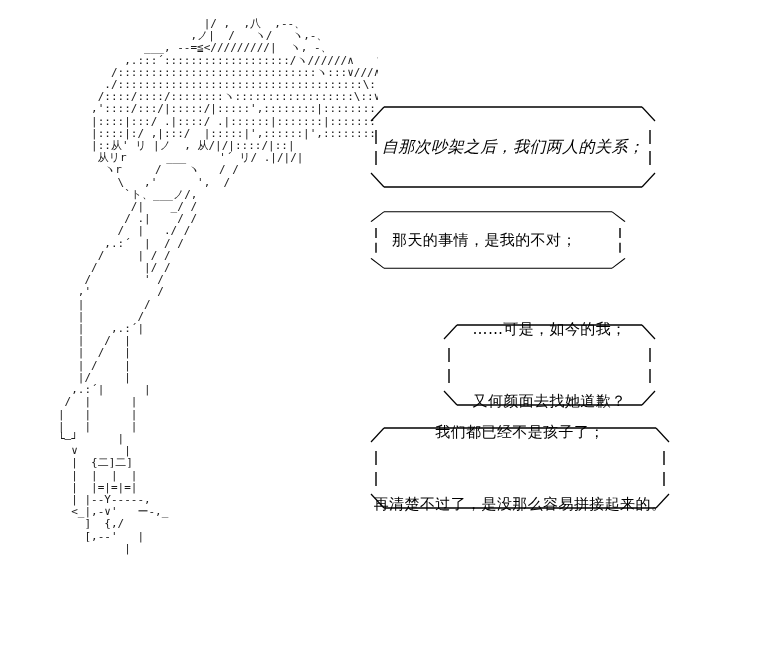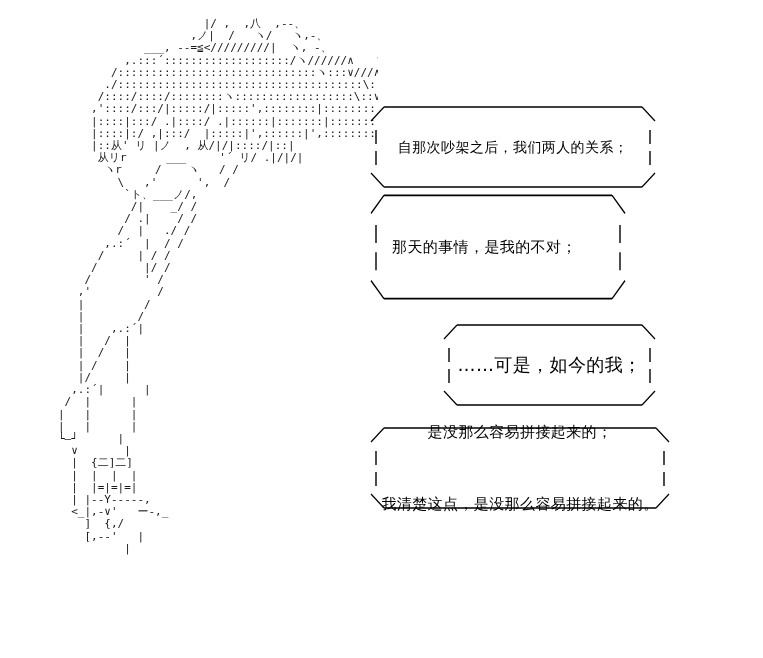--- a/index.html
+++ b/index.html
@@ -65,27 +65,27 @@
     color: #000000;
     white-space: pre;
     letter-spacing: 0.4px;
   }
   .bubble-text .line {
     display: block;
   }
 
   
   #bubble-1 { left: 370px; top: 106px; width: 286px; height: 82px; }
-  #bubble-2 { left: 370px; top: 194px; width: 256px; height: 106px; }
+  #bubble-2 { left: 370px; top: 211px; width: 256px; height: 58px; }
   #bubble-3 { left: 443px; top: 324px; width: 213px; height: 82px; }
   #bubble-4 { left: 370px; top: 427px; width: 300px; height: 82px; }
 
-  #bubble-1 .bubble-text { font-size: 14px; }
+  #bubble-1 .bubble-text { font-size: 16px; font-style: italic; }
   #bubble-2 .bubble-text { font-size: 15px; text-align: left; padding-left: 22px; }
-  #bubble-3 .bubble-text { font-size: 18px; }
+  #bubble-3 .bubble-text { font-size: 15px; }
   #bubble-4 .bubble-text { font-size: 15px; }
 </style>
 </head>
 <body>
 
 <div id="ascii-figure">                      |/ ,  ,八  ,--、
                     ,ノ|  /   ヽ/   ヽ,-、
              ___, -‐=≦&lt;/////////|  ヽ, -、
           ,.:::´:::::::::::::::::::/ヽ//////∧   ヽ\ \
         /::::::::::::::::::::::::::::::ヽ:::∨///∧    ヽ  ヽ
@@ -179,35 +179,36 @@
       <line x1="212" y1="15" x2="199" y2="1" stroke="#000" stroke-width="1.2"></line>
       <line x1="212" y1="67" x2="199" y2="81" stroke="#000" stroke-width="1.2"></line>
       <line x1="6" y1="24" x2="6" y2="38" stroke="#000" stroke-width="1.4"></line>
       <line x1="6" y1="45" x2="6" y2="59" stroke="#000" stroke-width="1.4"></line>
       <line x1="207" y1="24" x2="207" y2="38" stroke="#000" stroke-width="1.4"></line>
       <line x1="207" y1="45" x2="207" y2="59" stroke="#000" stroke-width="1.4"></line>
     </svg>
   </div>
   <div class="bubble-text">
     <span class="line">……可是，如今的我；</span>
+    <span class="line">又何颜面去找她道歉？</span>
   </div>
 </div>
 
 <div class="bubble" id="bubble-4">
   <div class="bubble-frame">
     <svg viewBox="0 0 300 82" preserveAspectRatio="none">
       <line x1="14" y1="1" x2="286" y2="1" stroke="#000" stroke-width="1.4"></line>
       <line x1="14" y1="81" x2="286" y2="81" stroke="#000" stroke-width="1.4"></line>
       <line x1="1" y1="15" x2="14" y2="1" stroke="#000" stroke-width="1.2"></line>
       <line x1="1" y1="67" x2="14" y2="81" stroke="#000" stroke-width="1.2"></line>
       <line x1="299" y1="15" x2="286" y2="1" stroke="#000" stroke-width="1.2"></line>
       <line x1="299" y1="67" x2="286" y2="81" stroke="#000" stroke-width="1.2"></line>
       <line x1="6" y1="24" x2="6" y2="38" stroke="#000" stroke-width="1.4"></line>
       <line x1="6" y1="45" x2="6" y2="59" stroke="#000" stroke-width="1.4"></line>
       <line x1="294" y1="24" x2="294" y2="38" stroke="#000" stroke-width="1.4"></line>
       <line x1="294" y1="45" x2="294" y2="59" stroke="#000" stroke-width="1.4"></line>
     </svg>
   </div>
   <div class="bubble-text">
-    <span class="line">是没那么容易拼接起来的；</span>
-    <span class="line">我清楚这点，是没那么容易拼接起来的。</span>
+    <span class="line">我们都已经不是孩子了；</span>
+    <span class="line">再清楚不过了，是没那么容易拼接起来的。</span>
   </div>
 </div>
 
 </body></html>

